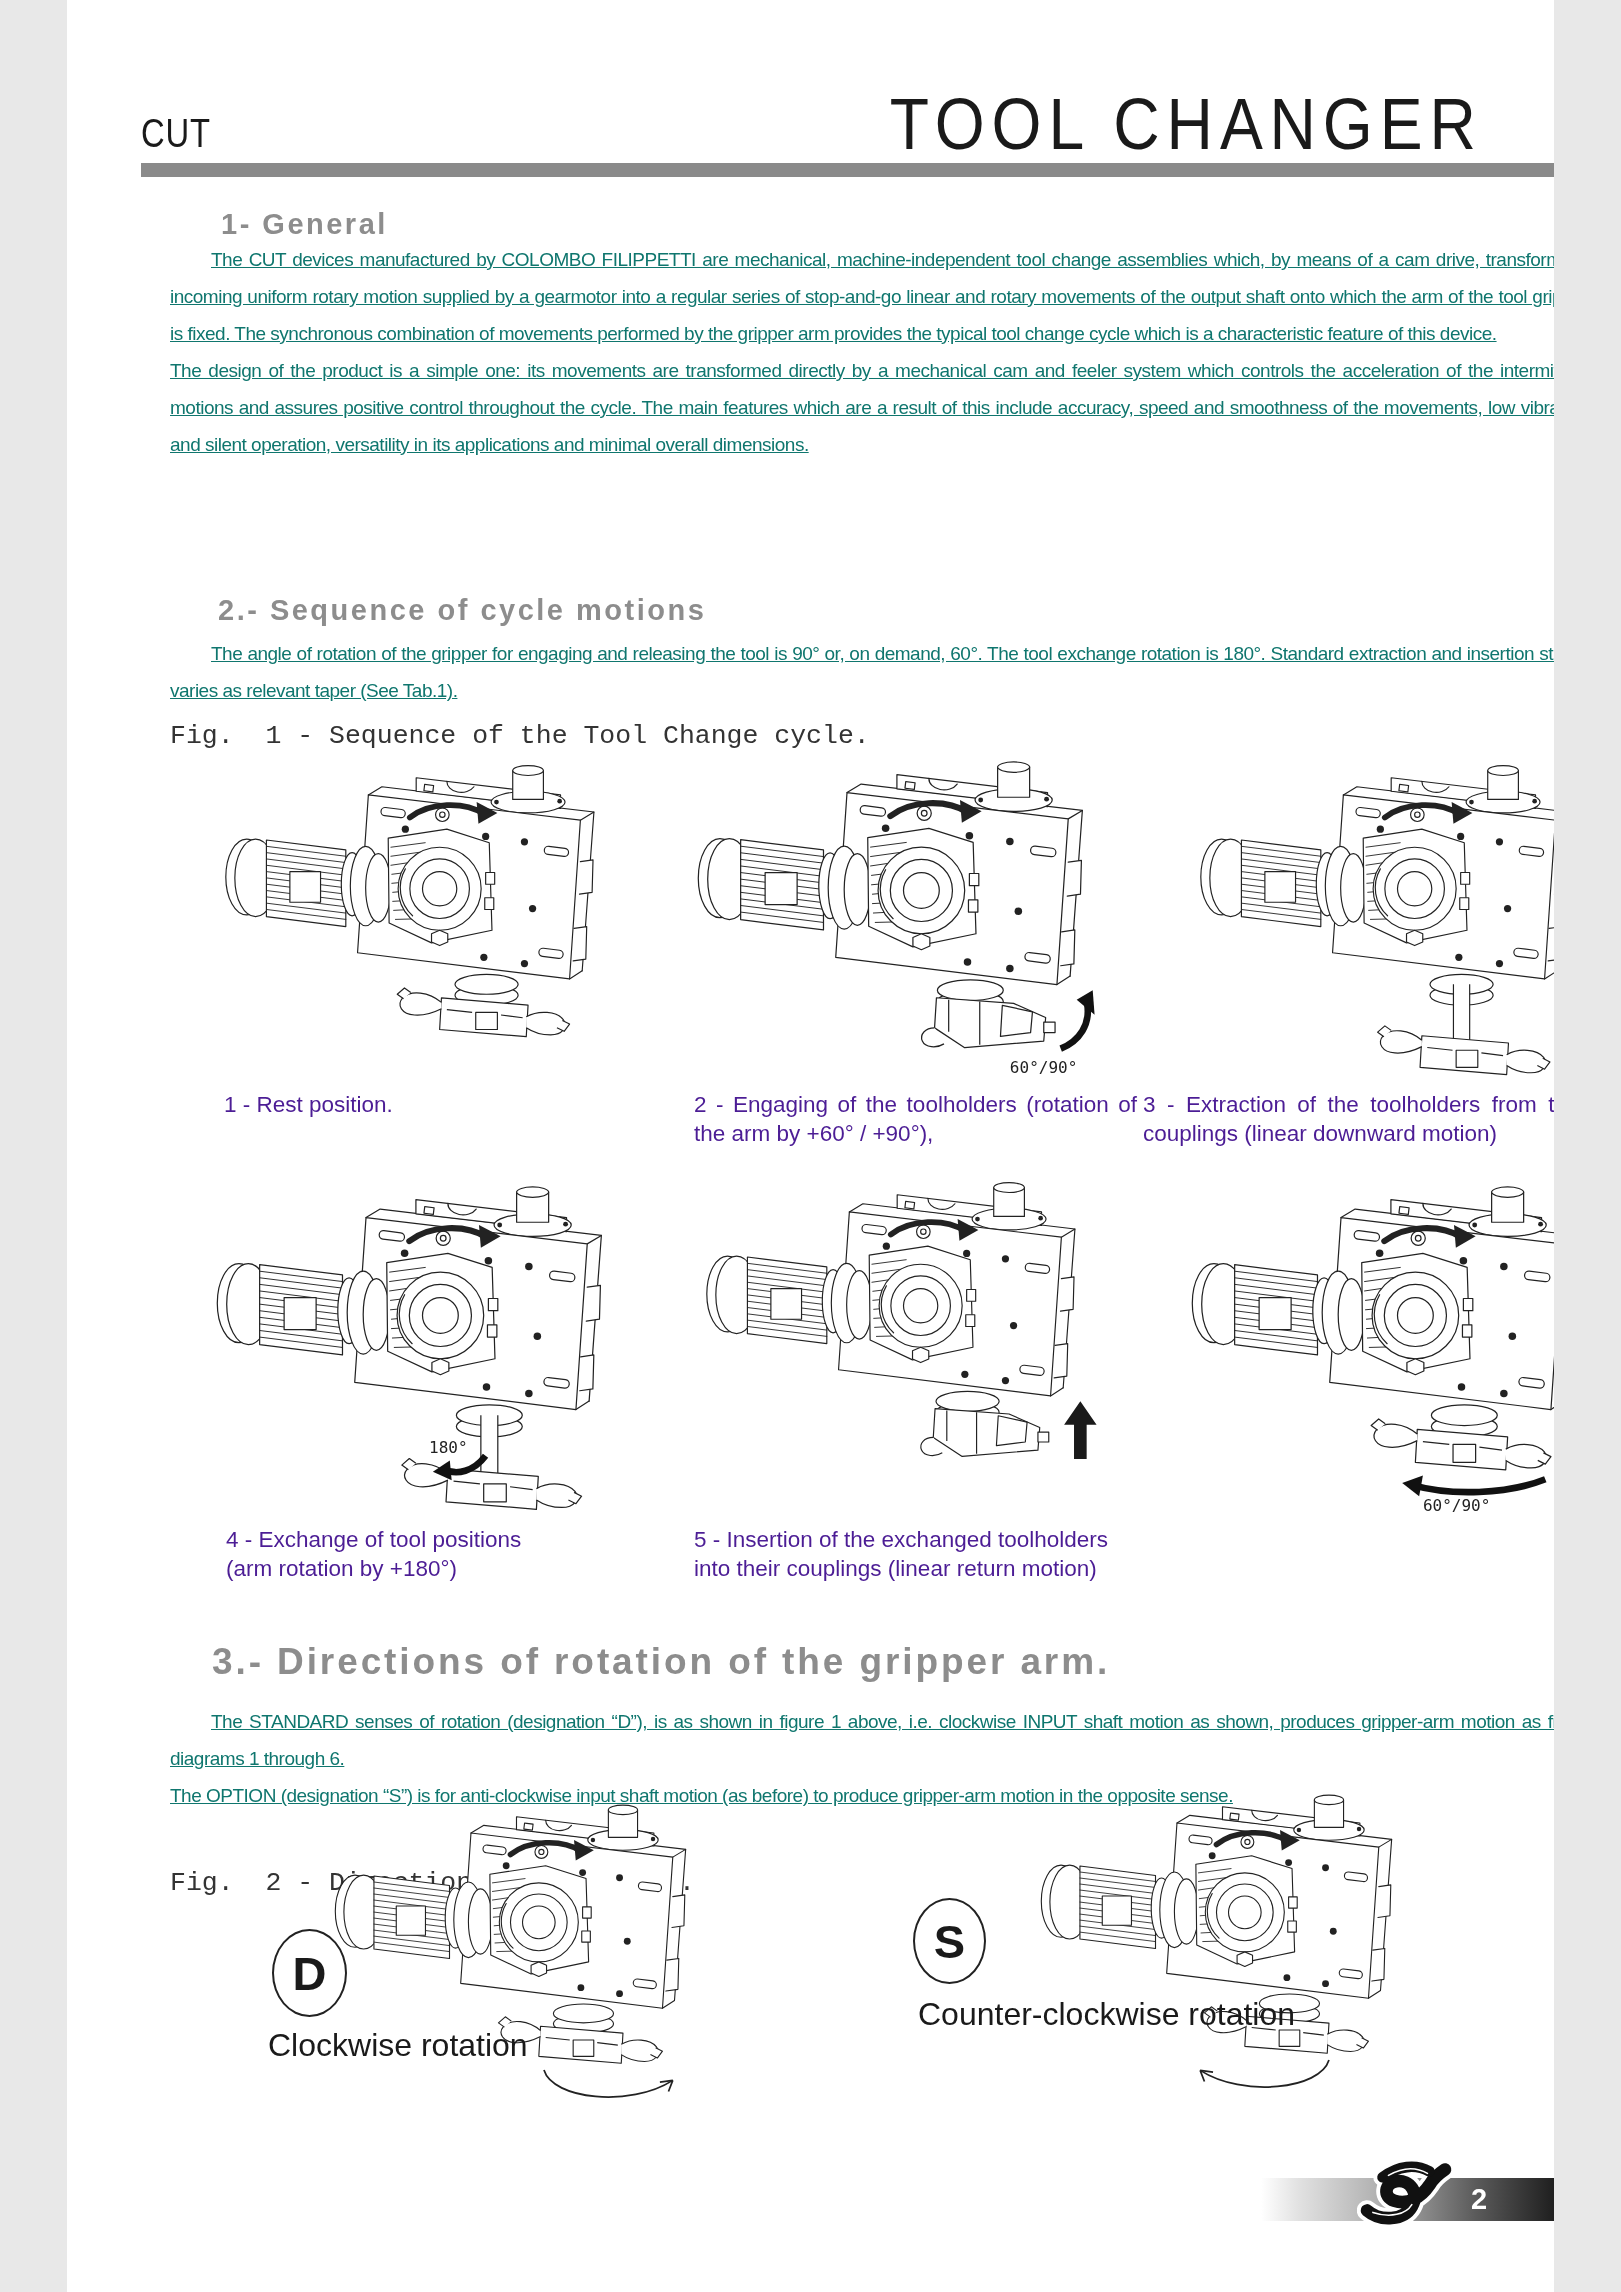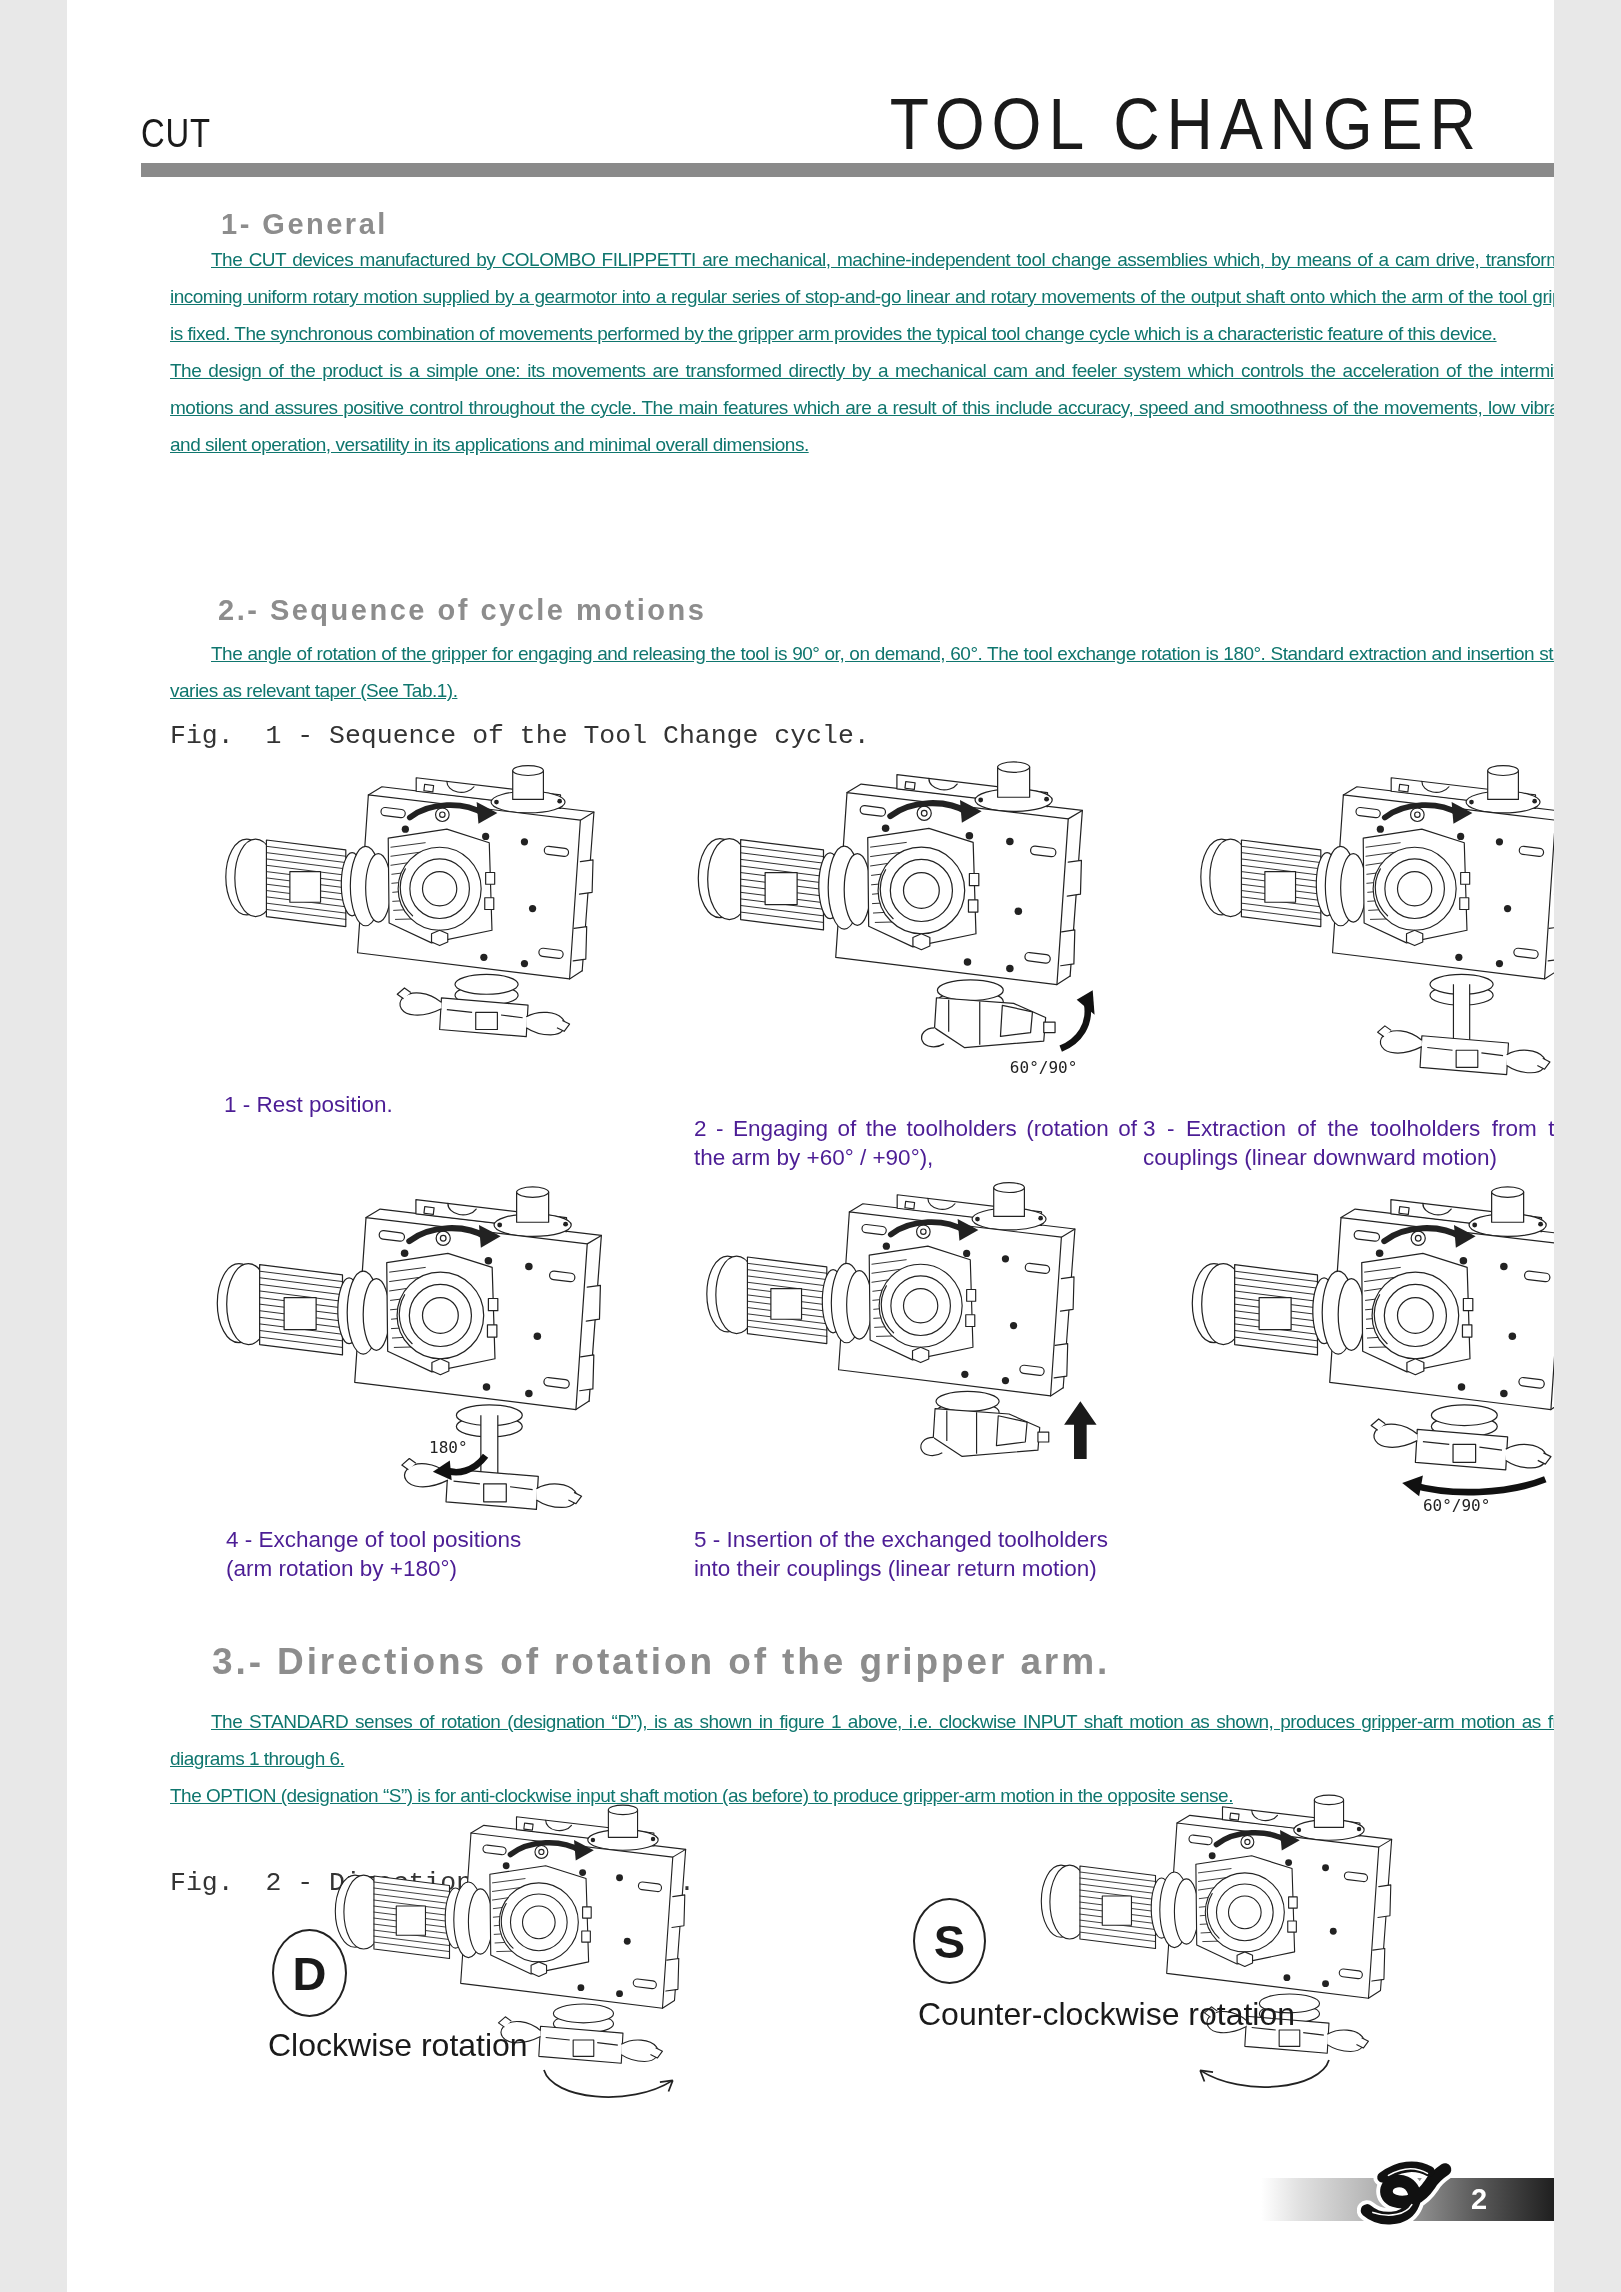--- a/index.html
+++ b/index.html
@@ -21,21 +21,21 @@
   .body-block{left:103px;width:1418px;font-size:19px;line-height:37px;letter-spacing:-0.5px;
               text-align:justify;color:#0f766e;text-decoration:underline;}
   .body-block p{margin:0;}
   p.indent{text-indent:41px;}
   .t1{top:241px;} .t2{top:635px;} .t3{top:1703px;}
   .figlabel{left:103px;font-size:26.5px;color:#333;white-space:pre-wrap;font-family:Liberation Mono, monospace;}
   .f1{top:721px;} .f2{top:1868px;}
   
   .diag{position:absolute;}
   .cap{position:absolute;font-size:22.5px;line-height:29px;color:#4c1d95;}
-  .cap.j{text-align:justify;margin-top:24px;}
+  .cap.j{text-align:justify;}
   .pre{white-space:pre-line;}
   .angle-text{font-family:"DejaVu Sans Mono",monospace;font-size:17px;fill:#222;}
   
   .letter-circle{border:2.5px solid #222;border-radius:50%;display:flex;align-items:center;
                  justify-content:center;font-size:47px;font-weight:bold;color:#1a1a1a;background:#fff;}
   .dcircle{left:205px;top:1929px;width:71px;height:84px;}
   .scircle{left:846px;top:1898px;width:69px;height:82px;}
   .rot-caption{font-size:32px;color:#1a1a1a;white-space:nowrap;}
   .dcap{left:201px;top:2027px;} .scap{left:851px;top:1996px;}
   

